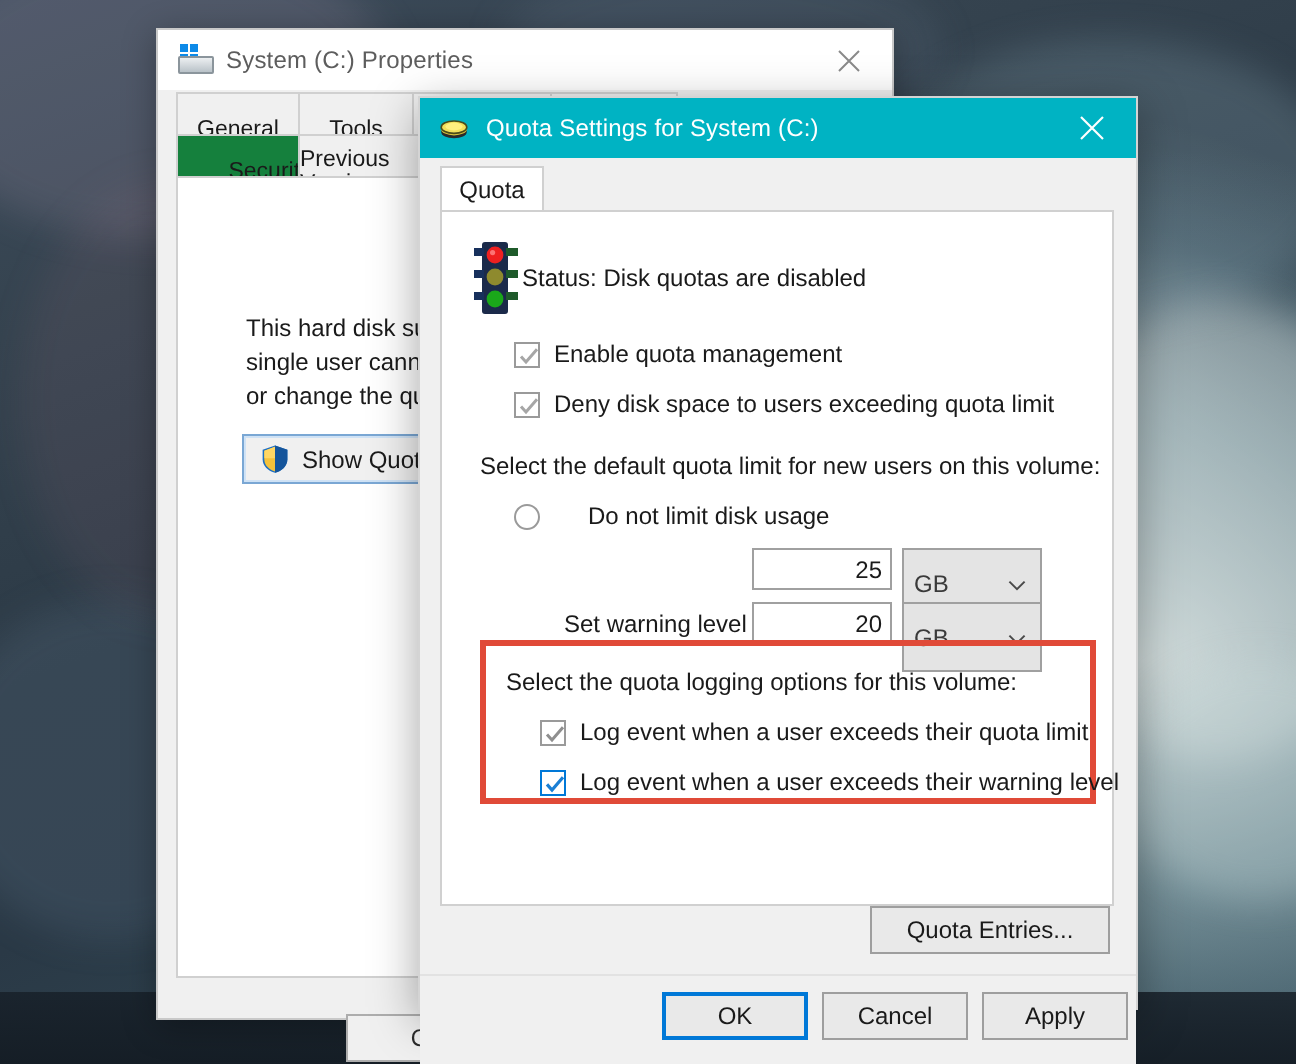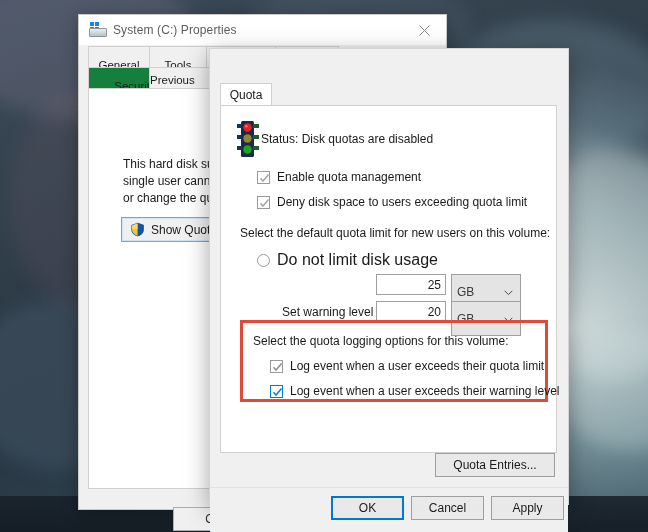--- a/index.html
+++ b/index.html
@@ -274,22 +274,22 @@
     position: relative;
     flex: 0 0 auto;
   }
   .cbox.blue { border-color: #0078d7; }
   .cbox svg { position: absolute; left: 1px; top: 1px; }
 
   .rad-row {
     position: absolute;
     display: flex;
     align-items: center;
-    gap: 7px;
-    font-size: 16px;
+    gap: 24px;
+    font-size: 12px;
     color: #1a1a1a;
     white-space: nowrap;
   }
   .rbox {
     width: 13px; height: 13px;
     border-radius: 50%;
     background: #fff;
     border: 1px solid #9a9a9a;
     box-sizing: border-box;
     position: relative;
@@ -450,20 +450,37 @@
 
       <div class="sp-buttons">
         <div class="btn-flat">OK</div>
         <div class="btn-flat">Cancel</div>
         <div class="btn-flat disabled">Apply</div>
       </div>
     </div>
   </div>
 
   <div class="win" id="quota">
+    <div class="titlebar">
+      <span class="quota-icon">
+        <svg width="16" height="16" viewBox="0 0 16 16">
+          <ellipse cx="8" cy="10" rx="6.4" ry="3.1" fill="#2a2a2a"></ellipse>
+          <ellipse cx="8" cy="8.6" rx="6.4" ry="3.1" fill="#d6c23c"></ellipse>
+          <ellipse cx="8" cy="7.6" rx="6.4" ry="3.1" fill="#f2e05a"></ellipse>
+          <ellipse cx="8" cy="7.3" rx="4.3" ry="1.9" fill="#fff07f"></ellipse>
+          <ellipse cx="8" cy="7.6" rx="6.4" ry="3.1" fill="none" stroke="#4b4b1a" stroke-width="0.8"></ellipse>
+        </svg>
+      </span>
+      <span class="title-text">Quota Settings for System (C:)</span>
+      <span class="win-close">
+        <svg width="12" height="12" viewBox="0 0 12 12">
+            <path d="M0.5 0.5 L11.5 11.5 M11.5 0.5 L0.5 11.5" stroke="#ffffff" stroke-width="1.1"></path>
+          </svg>
+      </span>
+    </div>
 
     <div class="body">
 
       <div class="q-tabstrip">
         <div class="q-tab">Quota</div>
       </div>
 
       <div class="q-panel">
 
         <div class="q-status-row">

